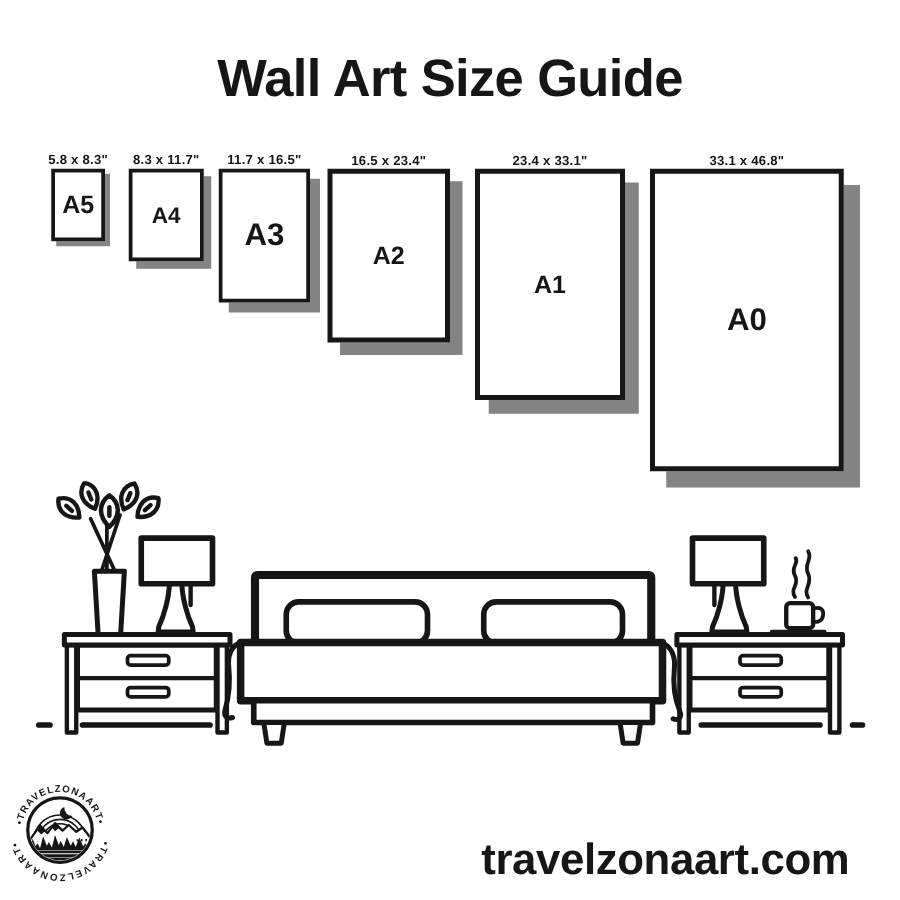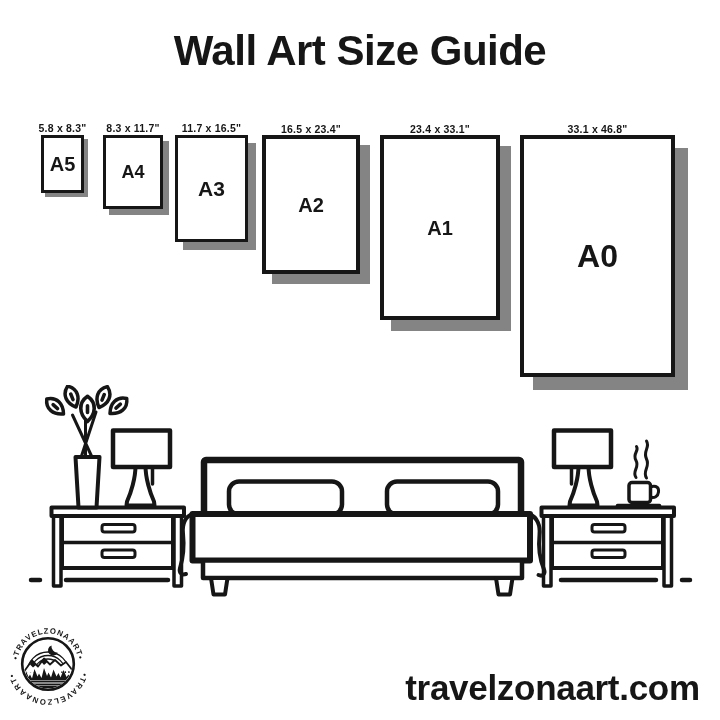--- a/index.html
+++ b/index.html
@@ -3,73 +3,73 @@
 <meta charset="utf-8">
 <style>
   html,body{margin:0;padding:0;}
   body{
     width:720px;height:720px;position:relative;overflow:hidden;
     background:#ffffff;
     font-family:"Liberation Sans", sans-serif;
     color:#161616;
   }
   .page-title{
-    position:absolute;left:0;right:0;top:27px;margin:0;
+    position:absolute;left:0;right:0;top:27px;margin:12px;
     text-align:center;font-size:42px;font-weight:700;letter-spacing:-0.5px;
     color:#161616;
   }
   #size-guide{position:absolute;inset:0;}
   .size-item{
     position:absolute;background:#ffffff;box-sizing:border-box;
     border-style:solid;border-color:#161616;
     display:flex;align-items:center;justify-content:center;
   }
   .size-dimension-label{
     position:absolute;left:50%;bottom:100%;transform:translateX(-50%);
     margin-bottom:4px;white-space:nowrap;
     font-size:10.5px;font-weight:700;letter-spacing:0.2px;color:#161616;
   }
   .size-name{font-weight:700;color:#161616;line-height:1;}
   .scene-svg{position:absolute;left:0;top:385px;width:720px;height:215px;}
   .logo-svg{position:absolute;left:4px;top:620px;width:88px;height:88px;}
   .website-text{
     position:absolute;left:385px;top:668px;width:335px;
-    text-align:center;font-size:35px;font-weight:700;letter-spacing:-0.3px;
+    text-align:left;font-size:35px;font-weight:700;letter-spacing:-0.3px;
     color:#161616;
   }
 </style>
 </head>
 <body>
 
 <h1 class="page-title">Wall Art Size Guide</h1>
 
 <div id="size-guide">
     <div class="size-item" style="left: 41px; top: 135px; width: 43px; height: 58px; border-width: 3px; box-shadow: rgb(132, 132, 132) 4px 4px 0px 0px;">
       <div class="size-dimension-label">5.8 x 8.3"</div>
       <span class="size-name" style="font-size: 20px;">A5</span>
     </div>
     <div class="size-item" style="left: 103px; top: 135px; width: 60px; height: 74px; border-width: 3px; box-shadow: rgb(132, 132, 132) 6px 6px 0px 0px;">
       <div class="size-dimension-label">8.3 x 11.7"</div>
       <span class="size-name" style="font-size: 18px;">A4</span>
     </div>
     <div class="size-item" style="left: 175px; top: 135px; width: 73px; height: 107px; border-width: 3.5px; box-shadow: rgb(132, 132, 132) 8px 8px 0px 0px;">
       <div class="size-dimension-label">11.7 x 16.5"</div>
-      <span class="size-name" style="font-size: 21px;">A3</span>
+      <span class="size-name" style="font-size: 25px;">A3</span>
     </div>
     <div class="size-item" style="left: 262px; top: 135px; width: 98px; height: 139px; border-width: 4px; box-shadow: rgb(132, 132, 132) 10px 10px 0px 0px;">
       <div class="size-dimension-label">16.5 x 23.4"</div>
       <span class="size-name" style="font-size: 20px;">A2</span>
     </div>
     <div class="size-item" style="left: 380px; top: 135px; width: 120px; height: 185px; border-width: 4px; box-shadow: rgb(132, 132, 132) 11px 11px 0px 0px;">
       <div class="size-dimension-label">23.4 x 33.1"</div>
       <span class="size-name" style="font-size: 20px;">A1</span>
     </div>
     <div class="size-item" style="left: 520px; top: 135px; width: 155px; height: 242px; border-width: 4.5px; box-shadow: rgb(132, 132, 132) 13px 13px 0px 0px;">
       <div class="size-dimension-label">33.1 x 46.8"</div>
-      <span class="size-name" style="font-size: 32px;">A0</span>
+      <span class="size-name" style="font-size: 25px;">A0</span>
     </div>
   </div>
 
 <svg class="scene-svg" viewBox="0 385 720 215" xmlns="http://www.w3.org/2000/svg">
   <defs>
     <g id="nightstand">
       <rect x="53.5" y="516" width="7.5" height="70" stroke-width="3.5" fill="#fff"></rect>
       <rect x="174" y="516" width="7.5" height="70" stroke-width="3.5" fill="#fff"></rect>
       <rect x="62" y="516" width="111" height="52" stroke-width="4" fill="#fff"></rect>
       <line x1="62" y1="542.5" x2="173" y2="542.5" stroke-width="3.5"></line>

